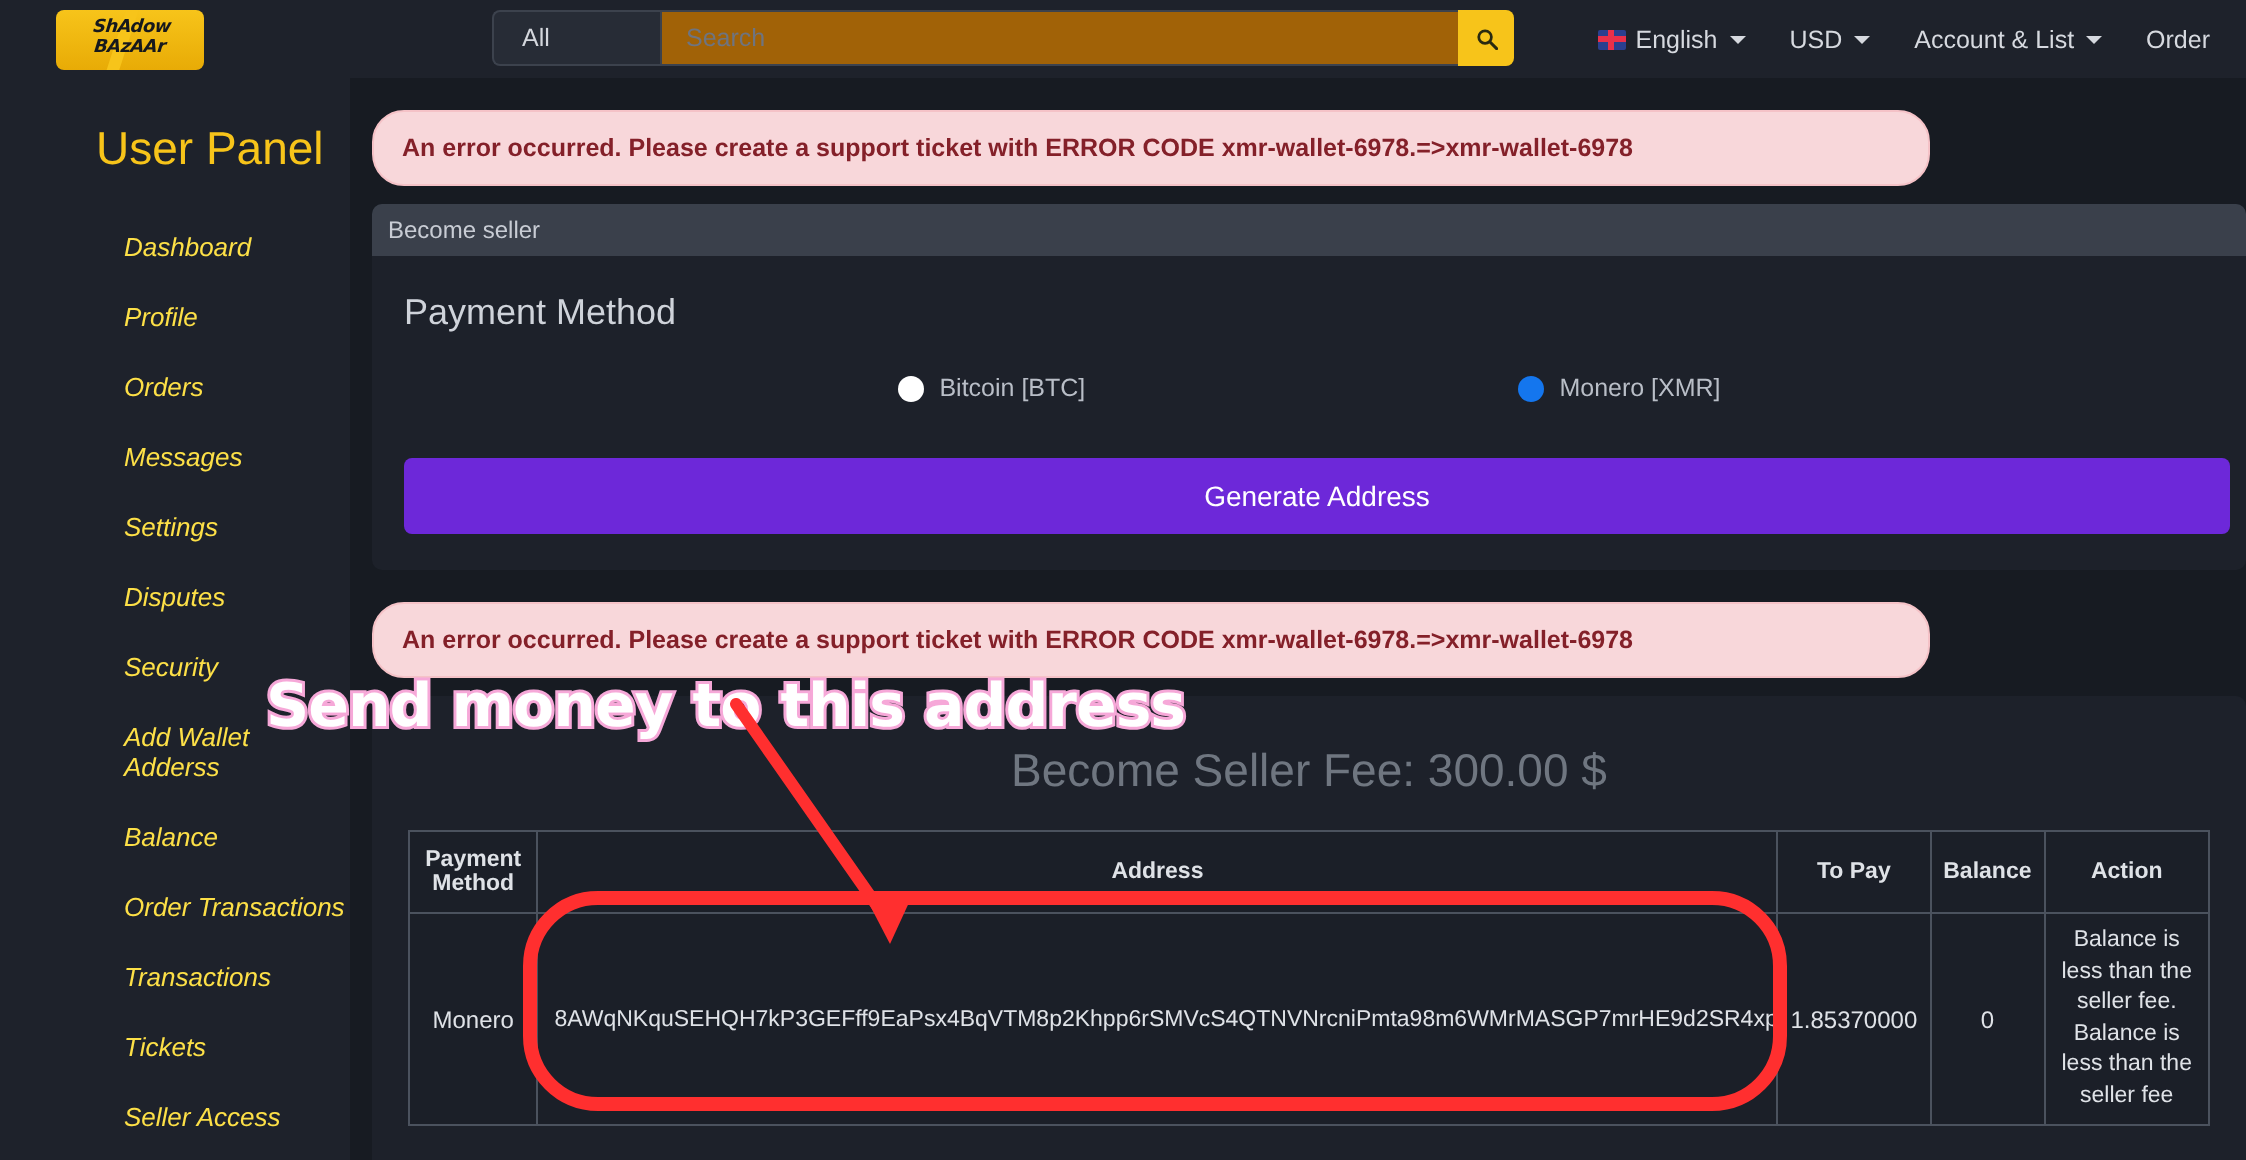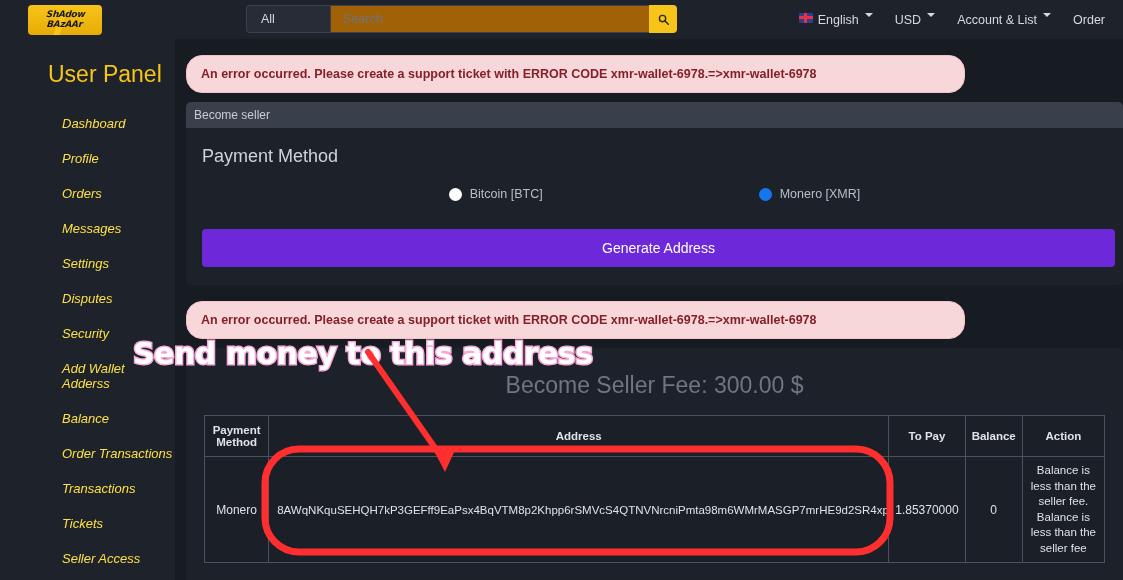--- a/index.html
+++ b/index.html
@@ -33,21 +33,21 @@
     transform: skewX(-6deg);
   }
   .logo-txt .l2 { display:block; margin-top:1px; }
   .logo-slash {
     position:absolute; left:30px; top:-4px; width:6px; height:40px;
     background:#f7c41a; transform: rotate(18deg);
   }
 
   .searchwrap {
     position: absolute; left: 246px; top: 5px;
-    display: flex; height: 28px; width: 431px;
+    display: flex; height: 28px; width: 511px;
   }
   .search-cat {
     width: 84px; background: #272c36; border: 1px solid #3c424d;
     border-right: none; border-radius: 4px 0 0 4px;
     color: #d4d7dd; font-size: 12.5px;
     display: flex; align-items: center; padding-left: 14px;
     cursor: pointer;
   }
   .search-input {
     flex: 1; background: #a16207; border: 1px solid #3c424d;
@@ -62,21 +62,21 @@
     display: flex; align-items: center; justify-content: center;
     color: #2a2a10; font-size: 11px;
   }
 
   .navright {
     position: absolute; right: 18px; top: 0; height: 39px;
     display: flex; align-items: center; gap: 22px;
   }
   .navitem {
     color: #d6d9df; font-size: 12.5px; cursor: pointer;
-    display: flex; gap: 5px; white-space: nowrap;
+    display: flex; align-items: center; gap: 5px; white-space: nowrap;
   }
   .caret {
     width: 0; height: 0; border-left: 4px solid transparent;
     border-right: 4px solid transparent; border-top: 4px solid #d6d9df;
     display: inline-block; margin-left: 1px;
   }
   .flag {
     width: 14px; height: 10px; display: inline-block; position: relative;
     background: #2a3f8f; overflow: hidden; border-radius: 1px;
   }

